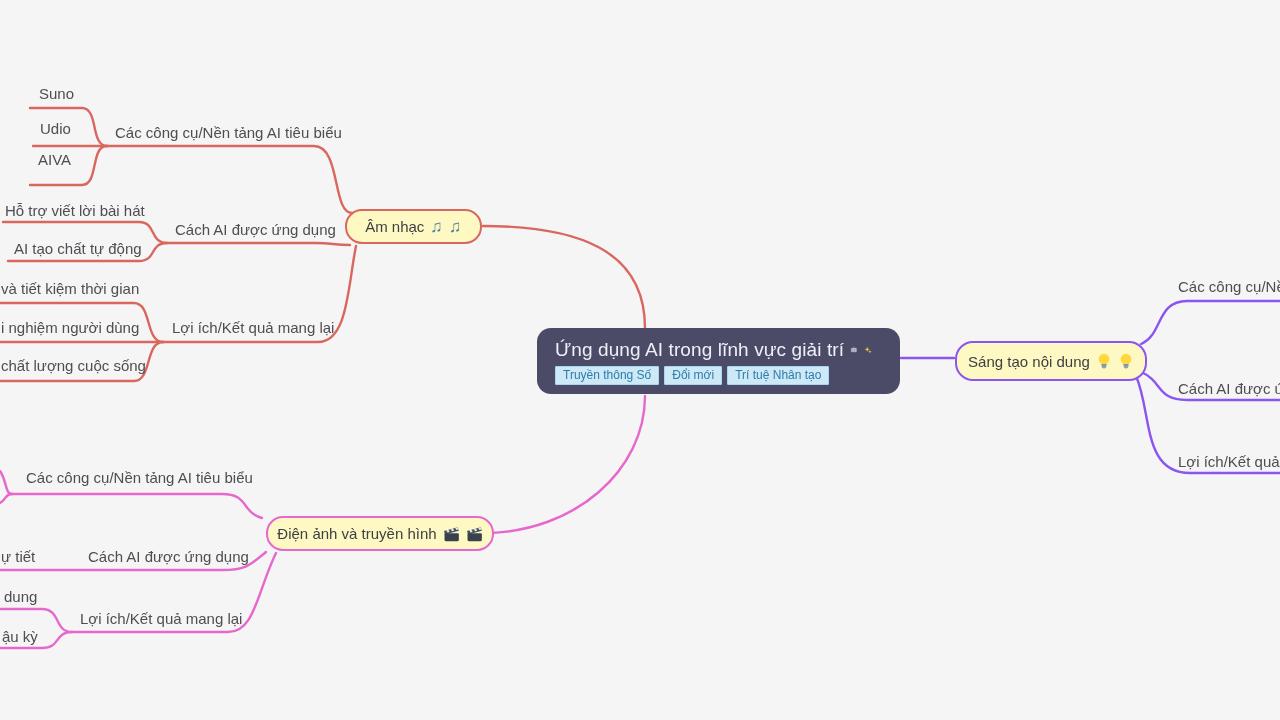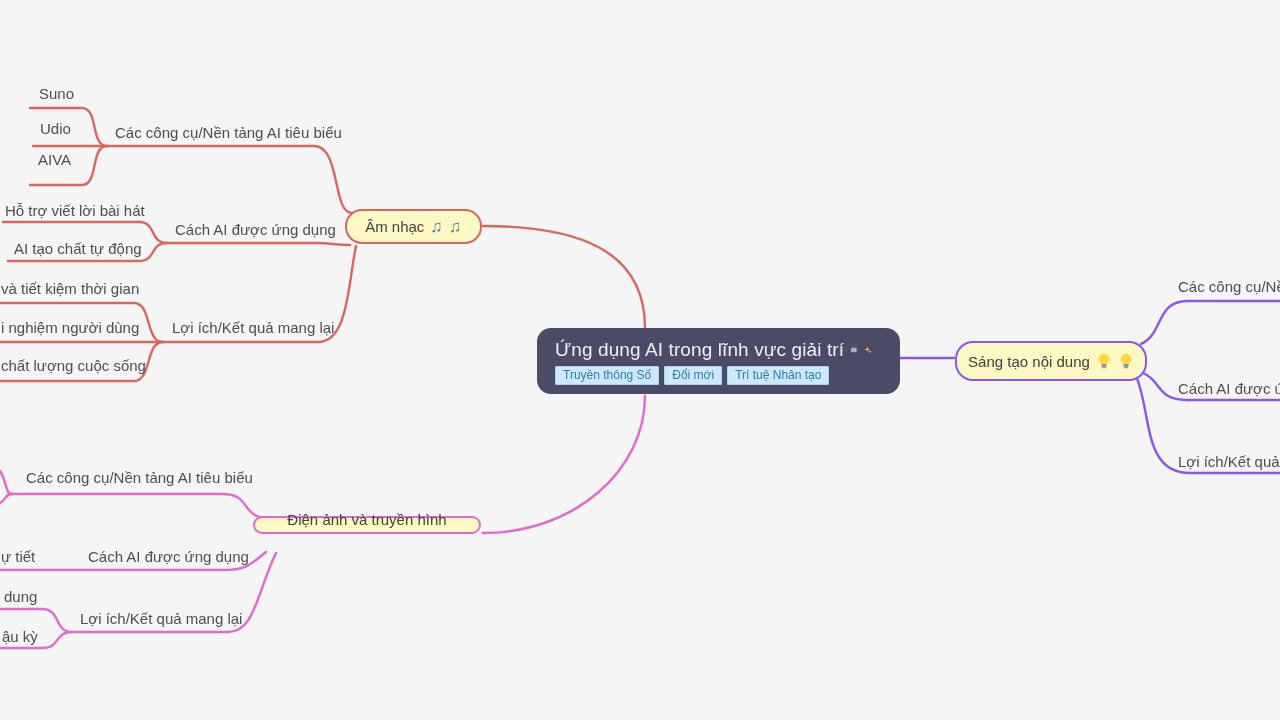--- a/index.html
+++ b/index.html
@@ -14,21 +14,21 @@
     position:absolute;z-index:2;font-size:15px;line-height:17px;
     color:#4e4e52;white-space:nowrap;
   }
   .topic{
     position:absolute;z-index:3;box-sizing:border-box;background:#fef9c3;
     display:flex;align-items:center;justify-content:center;gap:6px;
     font-size:15px;color:#3f4045;white-space:nowrap;
   }
   #node-music  {left:345px;top:209px;width:137px;height:35px;border:2.5px solid #d9675e;border-radius:17px;}
   #node-content{left:955px;top:341px;width:192px;height:40px;border:2.5px solid #8b55f0;border-radius:18px;}
-  #node-film   {left:253px;top:516px;width:228px;height:18px;border:2.5px solid #e668cd;border-radius:17px;flex-direction:column;}
+  #node-film   {left:266px;top:516px;width:228px;height:35px;border:2.5px solid #e668cd;border-radius:17px;}
   .note{font-size:17px;line-height:1;color:#4e7c9c;font-weight:bold;}
   #central{
     position:absolute;z-index:3;left:537px;top:328px;width:363px;height:66px;
     box-sizing:border-box;background:#4b4b67;border-radius:14px;
     padding:9px 28px 8px 18px;display:flex;flex-direction:column;justify-content:center;
   }
   #central .title-row{
     display:flex;align-items:center;gap:6px;
     font-size:19px;color:#eef0f7;letter-spacing:.1px;white-space:nowrap;
   }

